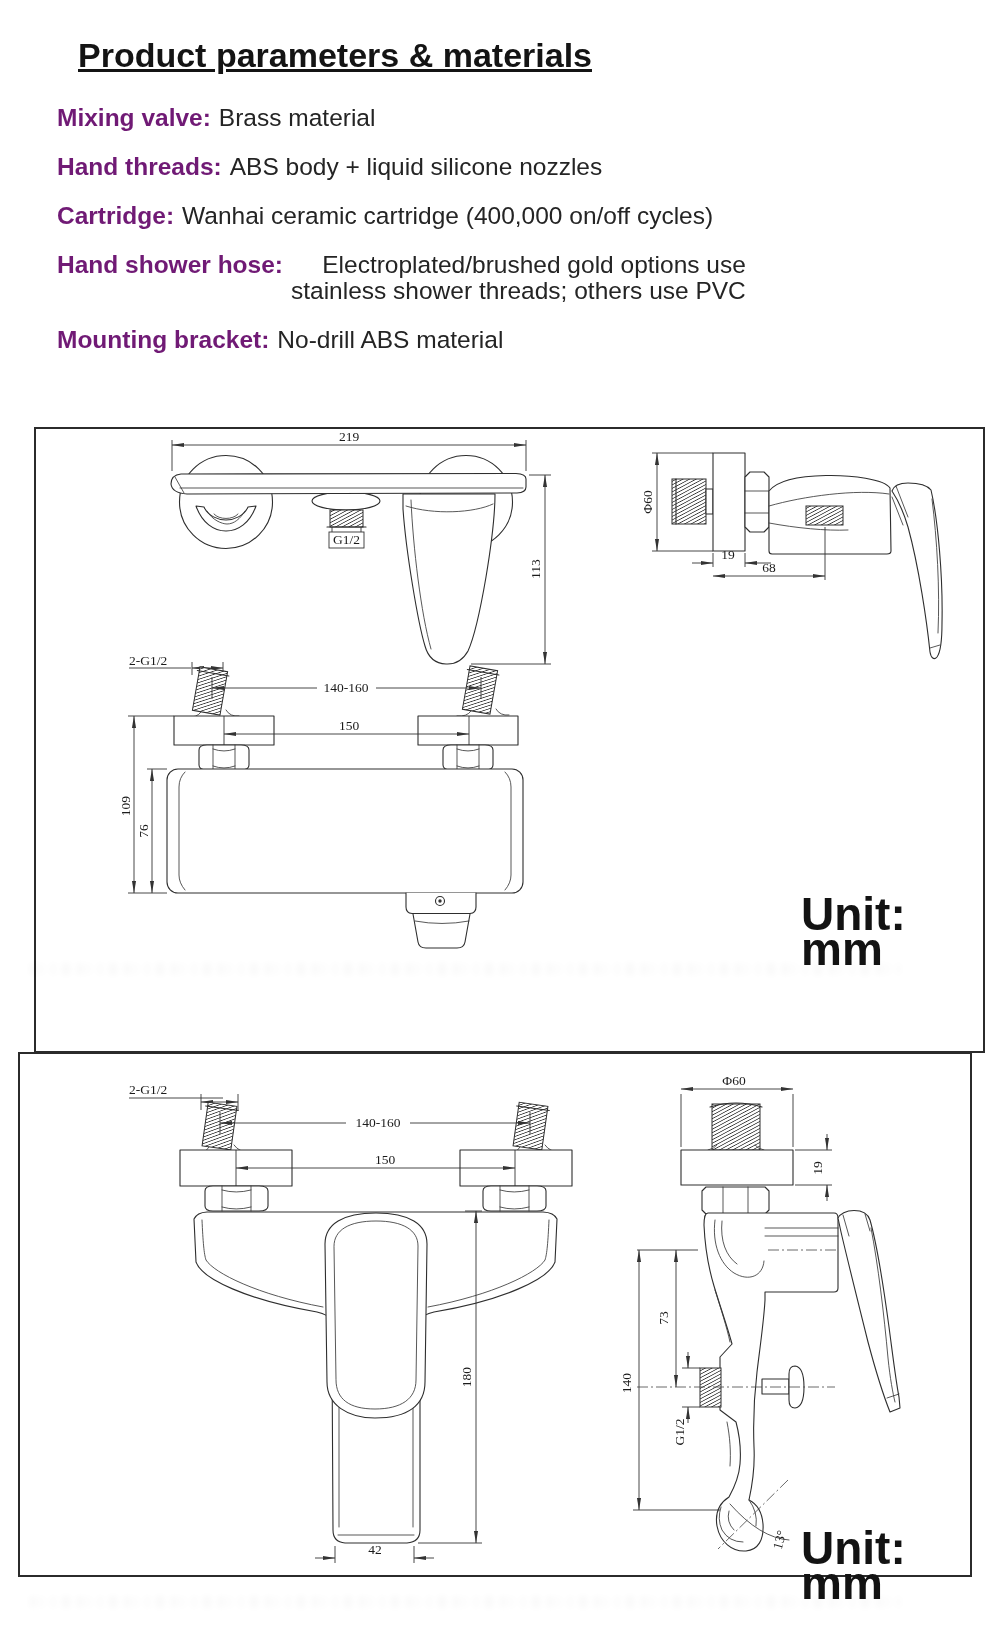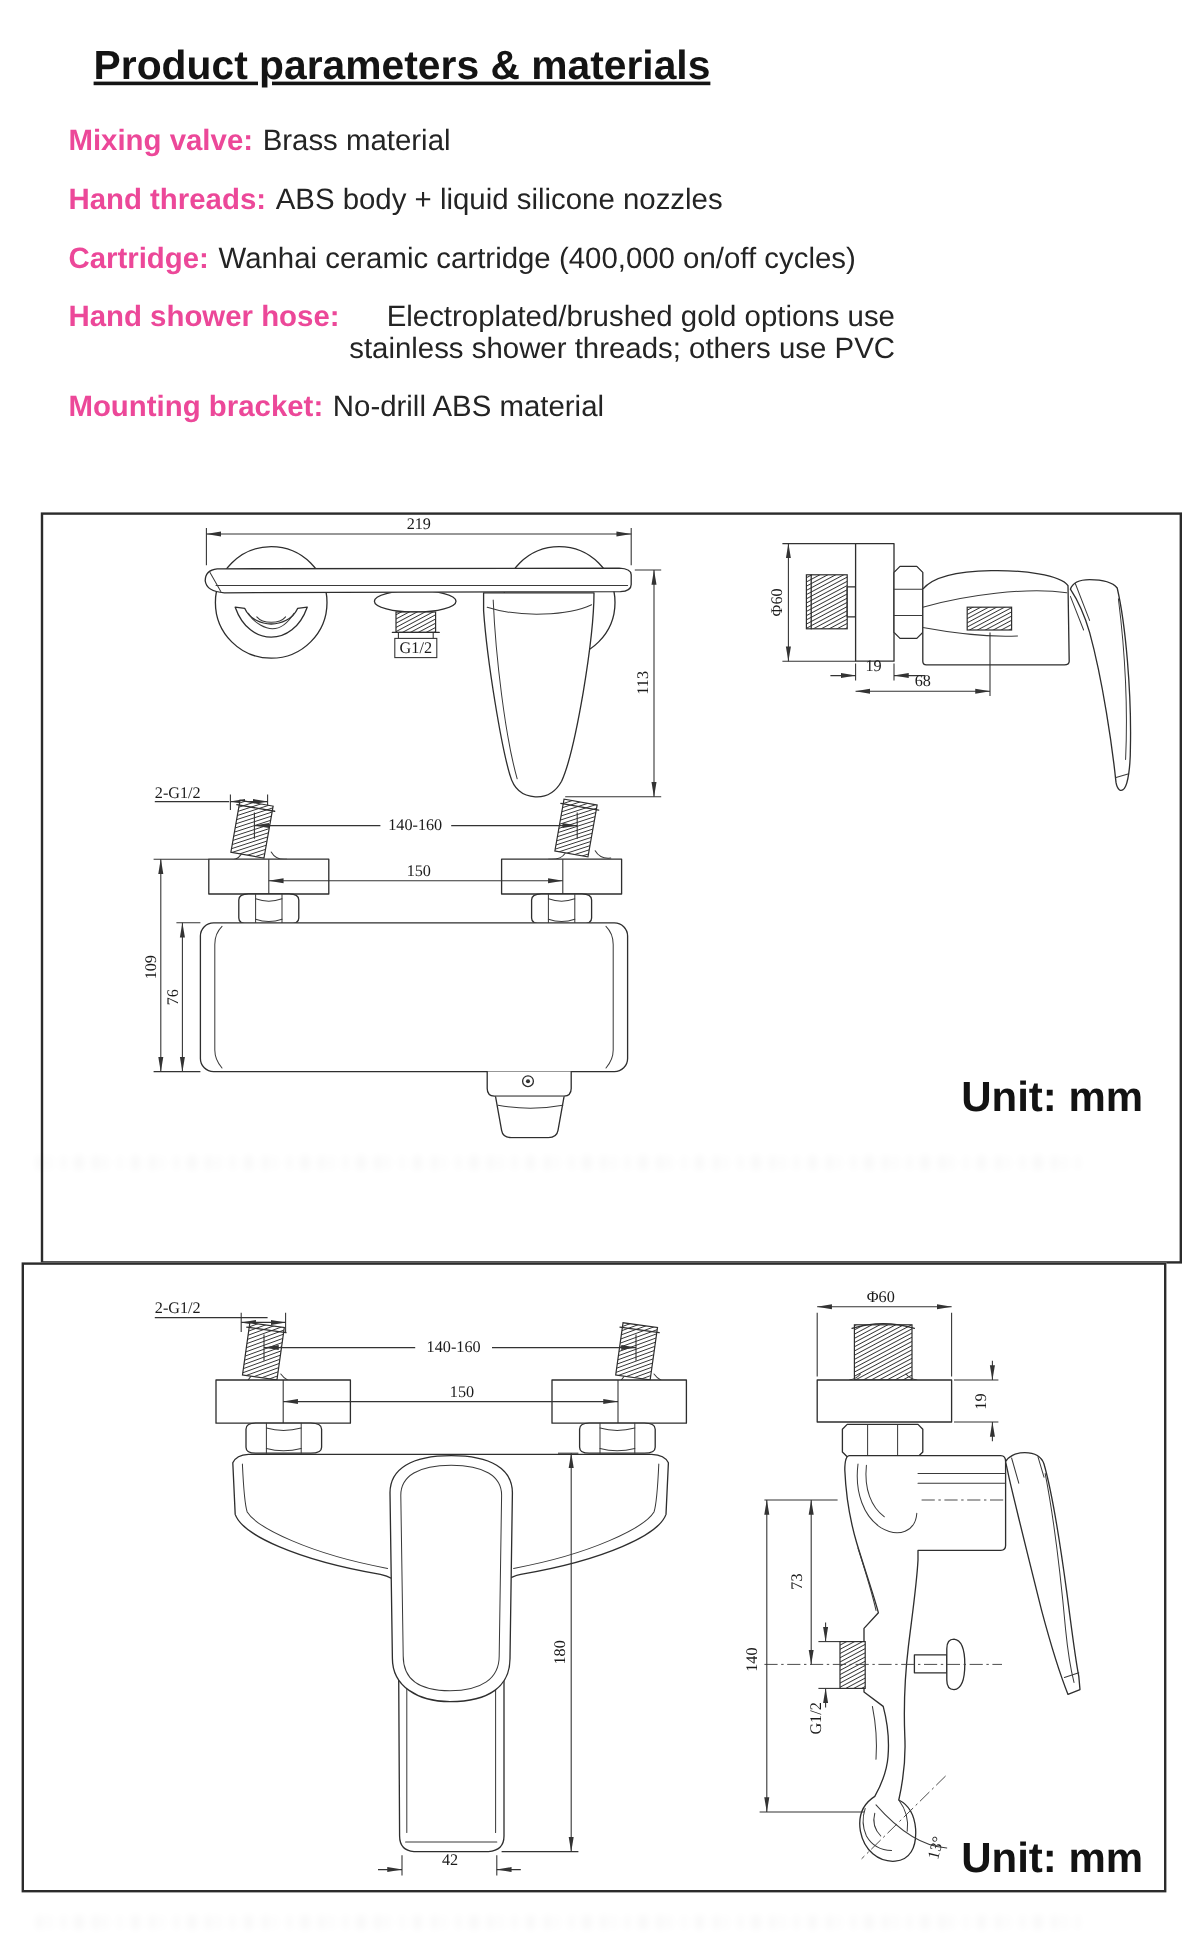--- a/index.html
+++ b/index.html
@@ -2,27 +2,27 @@
 <html><head>
 <meta charset="utf-8">
 <style>
   html,body{margin:0;padding:0;background:#ffffff;}
   .page{position:relative;width:990px;height:1629px;background:#ffffff;overflow:hidden;
         font-family:"Liberation Sans",sans-serif;color:#1c1c1c;}
   .title{position:absolute;left:78px;top:38px;font-size:34px;font-weight:700;color:#141414;
          letter-spacing:0px;margin:0;line-height:34px;text-decoration:underline;}
   .specs{position:absolute;left:57px;top:105px;width:800px;}
   .spec{display:flex;align-items:flex-start;line-height:26px;font-size:24.5px;margin-bottom:23px;color:#242424;}
-  .spec .lbl{font-weight:700;white-space:nowrap;color:#ec4899;}
+  .spec .lbl{font-weight:700;white-space:nowrap;color:#701a75;}
   .spec .val{margin-left:8px;font-weight:400;text-align:right;}
   .panel{position:absolute;border:2px solid #2b2b2b;box-sizing:border-box;background:#fff;}
   .panel svg{position:absolute;left:-2px;top:-2px;}
   .panel1{left:34px;top:427px;width:951px;height:626px;}
   .panel2{left:18px;top:1052px;width:954px;height:525px;}
-  .unit{position:absolute;font-size:35px;font-weight:700;color:#131313;letter-spacing:0px;line-height:35px;}
+  .unit{position:absolute;font-size:46px;font-weight:700;color:#131313;letter-spacing:0px;line-height:35px;}
   .unit1{left:801px;top:897px;}
   .unit2{left:801px;top:1531px;}
   .smudge{position:absolute;left:30px;width:870px;height:12px;filter:blur(3px);opacity:0.022;
           background:repeating-linear-gradient(90deg,#000 0 6px,transparent 6px 10px,#000 10px 13px,transparent 13px 21px,#000 21px 25px,transparent 25px 32px,#000 32px 40px,transparent 40px 47px);}
   
   svg .ln{stroke:#2e2e2e;stroke-width:1.1;fill:none;stroke-linecap:round;stroke-linejoin:round;}
   svg .lnw{stroke:#2e2e2e;stroke-width:1.1;fill:#ffffff;stroke-linecap:round;stroke-linejoin:round;}
   svg .thin{stroke:#3a3a3a;stroke-width:0.85;fill:none;stroke-linecap:round;}
   svg .dim{stroke:#333;stroke-width:0.9;fill:none;}
   svg .cl{stroke:#444;stroke-width:0.8;fill:none;stroke-dasharray:11 3 2 3;}

